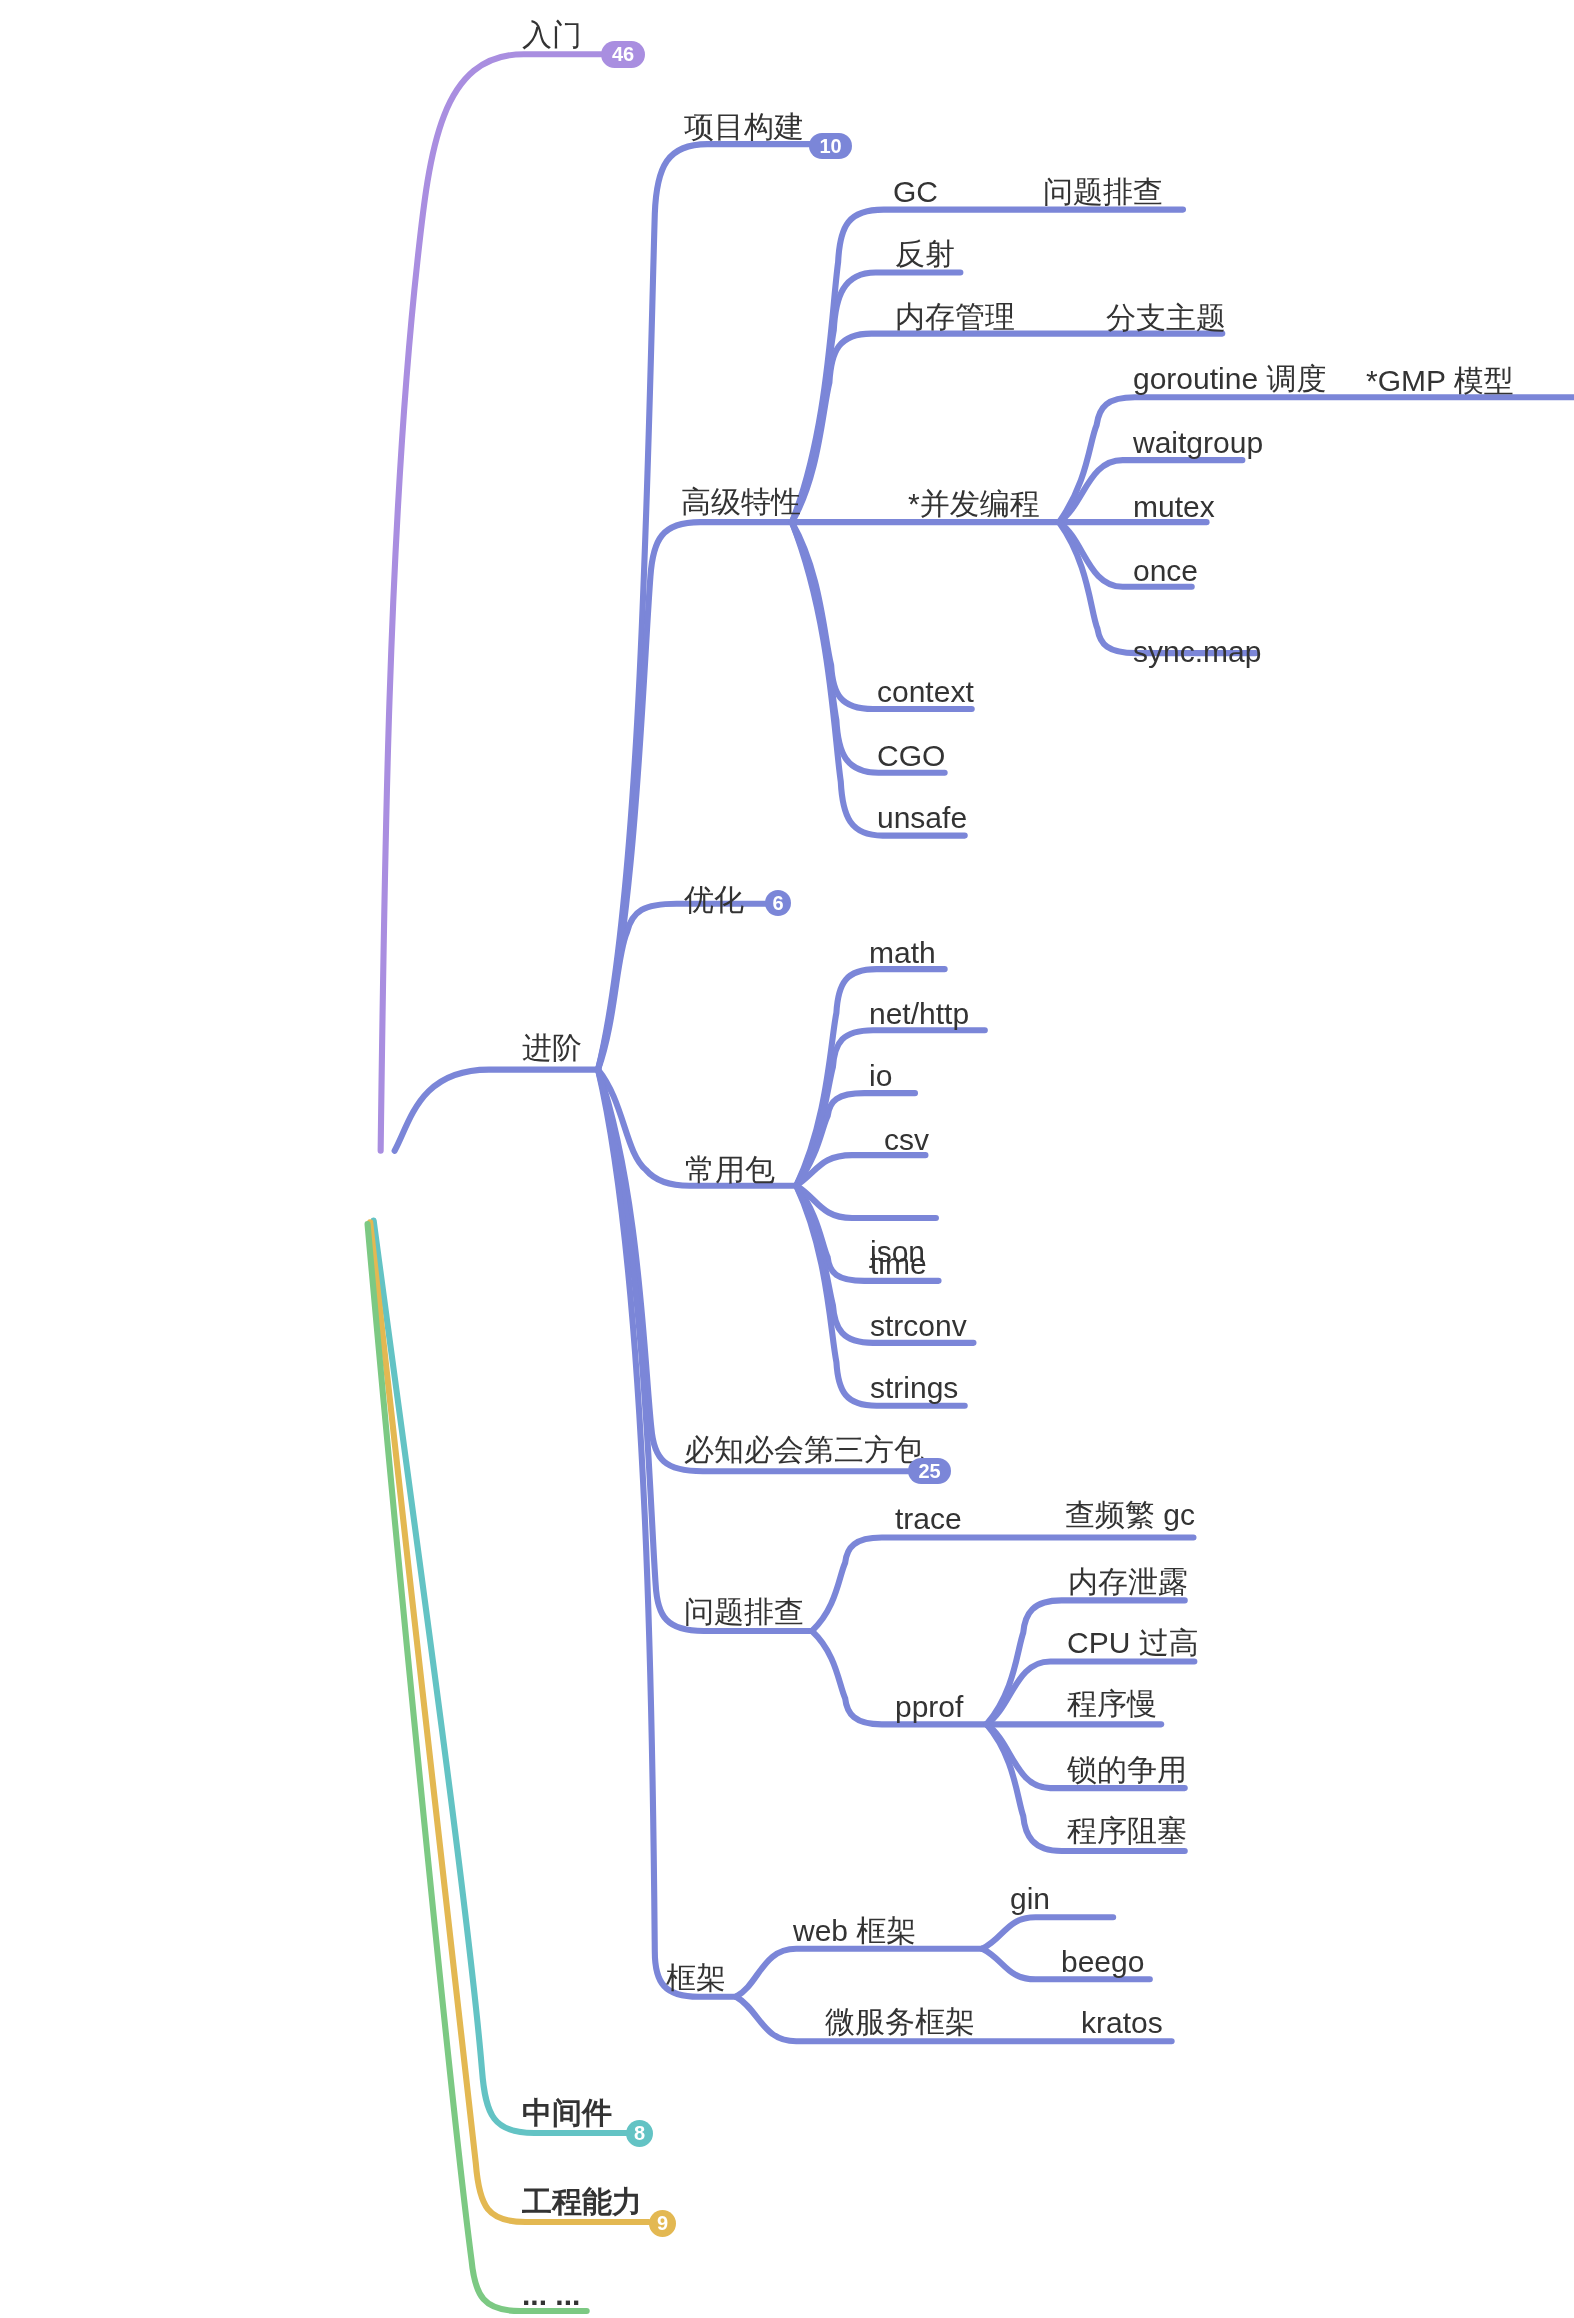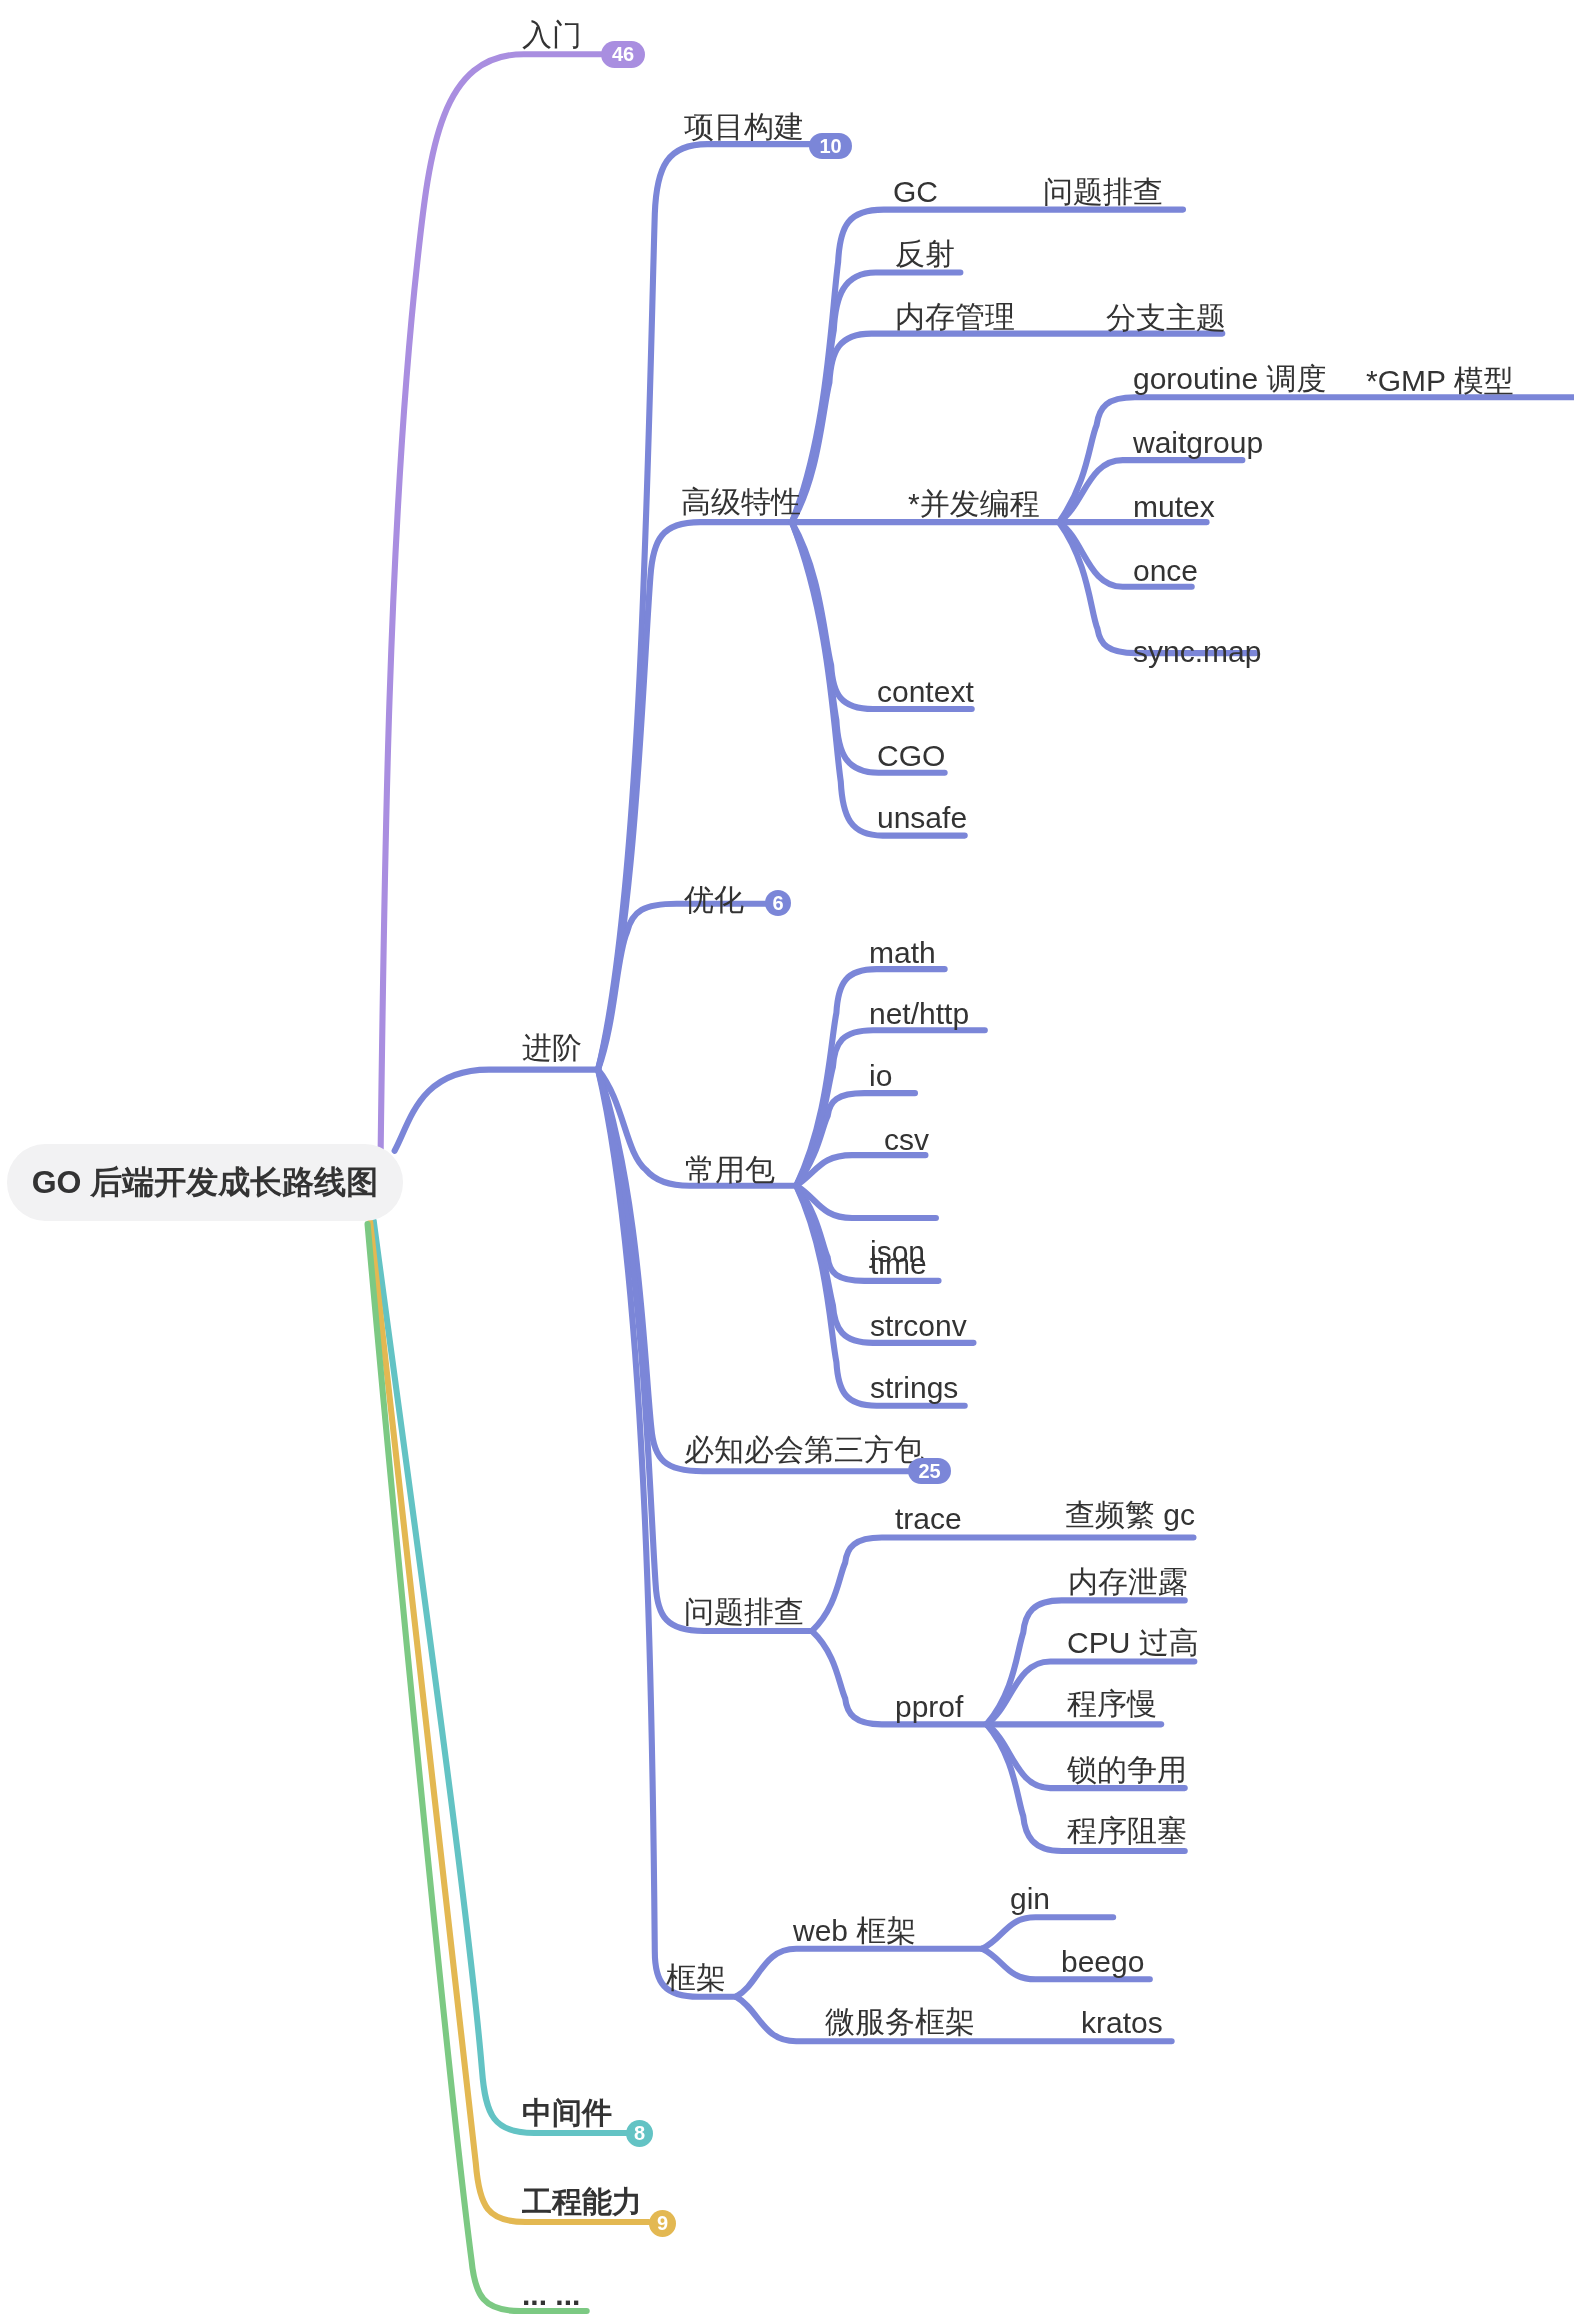--- a/index.html
+++ b/index.html
@@ -97,21 +97,20 @@
     <path class="c-primary" d="M 1130 1975 L 1330 1975"></path>
     <path class="c-primary" d="M 1130 1975 C 1159 1995 1163 2048 1203 2048 L 1357 2048"></path>
     <path class="c-primary" d="M 1130 1975 C 1162 2012 1165 2060 1172 2080 C 1174 2102 1183 2120 1216 2120 L 1357 2120"></path>
 
     <path class="c-primary" d="M 843 2287 C 870 2272 873 2232 912 2232 L 1125 2232"></path>
     <path class="c-primary" d="M 843 2287 C 870 2302 873 2338 912 2338 L 1342 2338"></path>
     <path class="c-primary" d="M 1125 2232 C 1150 2220 1153 2196 1186 2196 L 1275 2196"></path>
     <path class="c-primary" d="M 1125 2232 C 1150 2244 1153 2267 1186 2267 L 1317 2267"></path>
   </svg>
 
-  <div class="root-node">GO 后端开发成长路线图</div>
 
   <div class="node" style="left:522px;top:17.5px;">入门</div>
   <div class="badge bg-intro" style="left:601px;top:41px;width:44px;height:27px;">46</div>
 
   <div class="node" style="left:522px;top:1031px;">进阶</div>
 
   <div class="node bold" style="left:522px;top:2096px;">中间件</div>
   <div class="badge bg-middleware" style="left:626px;top:2120px;width:27px;height:27px;border-radius:50%;">8</div>
 
   <div class="node bold" style="left:522px;top:2185px;">工程能力</div>

